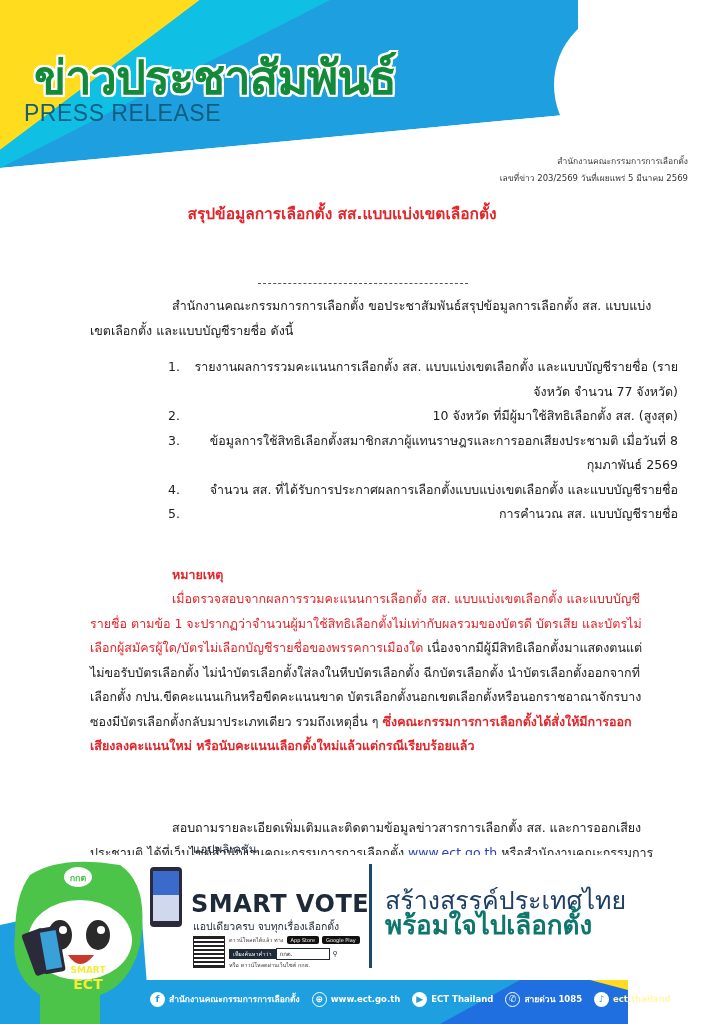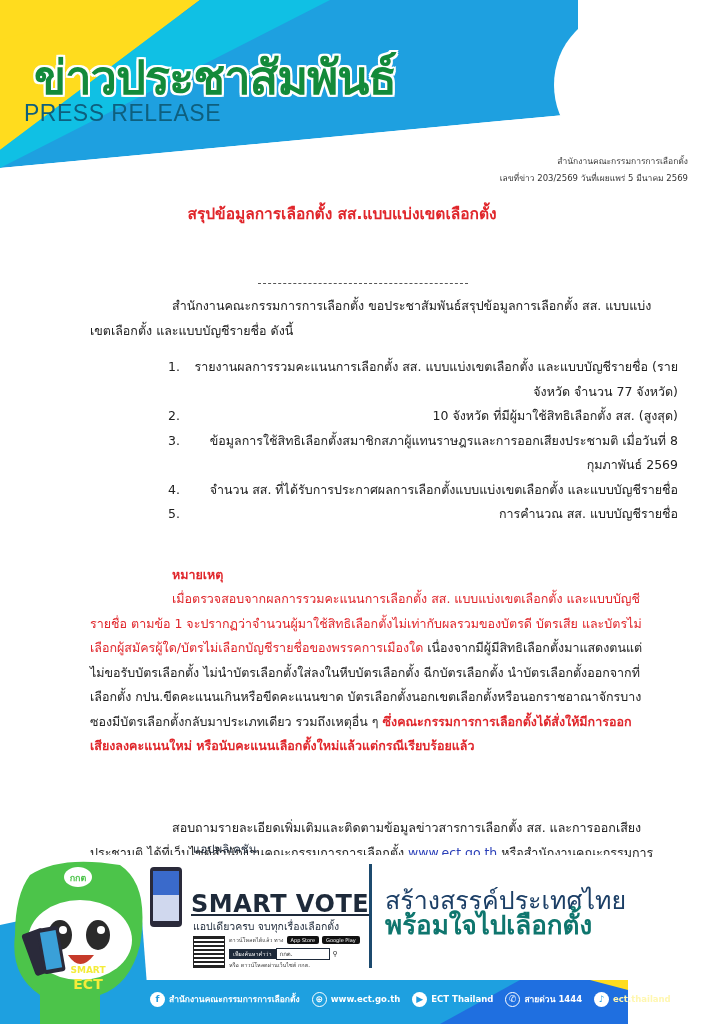--- a/index.html
+++ b/index.html
@@ -31,21 +31,21 @@
   .p-note { top:587px; text-indent:82px; }
   .red { color:#e0262b; }
   .red-b { color:#e0262b; font-weight:bold; }
   .p-contact { top:816px; text-indent:82px; }
   .link { color:#2a3fb8; text-decoration:underline; }
 
   
   .promo { position:absolute; left:0; top:855px; width:628px; height:169px; overflow:hidden; }
   .promo svg.bg2 { position:absolute; left:0; top:0; }
   .app-small { position:absolute; left:193px; top:840px; font-size:11.5px; color:#1e2a3a;text-align:right; }
-  .app-big { position:absolute; left:191px; top:890px; font-size:24px; font-weight:bold; color:#1e2a3a; letter-spacing:0.5px;text-decoration:underline; }
+  .app-big { position:absolute; left:191px; top:890px; font-size:24px; font-weight:bold; color:#1e2a3a; letter-spacing:0.5px; }
   .app-tag { position:absolute; left:193px; top:918px; font-size:10.5px; color:#1e2a3a; }
   .qr { position:absolute; left:193px; top:936px; width:30px; height:30px; background:
       repeating-linear-gradient(0deg,#222 0 2px,#fff 2px 4px),
       #fff; border:1px solid #222; }
   .dl-line { position:absolute; left:229px; top:936px; font-size:5.5px; color:#333; display:flex; align-items:center; gap:3px; }
   .store { display:inline-block; background:#111; color:#fff; font-size:5px; padding:1px 4px; border-radius:2px; }
   .search-line { position:absolute; left:229px; top:948px; display:flex; align-items:center; font-size:5.5px; }
   .search-lbl { background:#1e2a3a; color:#fff; padding:1px 4px; }
   .search-box { border:1px solid #1e2a3a; width:46px; padding:0 3px; font-size:6px; color:#222; background:#fff; }
   .search-glass { font-size:7px; margin-left:3px; color:#333; }
@@ -188,19 +188,19 @@
   <span class="f-item">
       <span class="f-ico ring">⊕</span>
       <span>www.ect.go.th</span>
     </span>
   <span class="f-item">
       <span class="f-ico">▶</span>
       <span>ECT Thailand</span>
     </span>
   <span class="f-item">
       <span class="f-ico ring">✆</span>
-      <span>สายด่วน 1444</span>
+      <span>สายด่วน 1085</span>
     </span>
   <span class="f-item yellow-text">
       <span class="f-ico">♪</span>
       <span>ect.thailand</span>
     </span>
 </div>
 
 </body></html>

